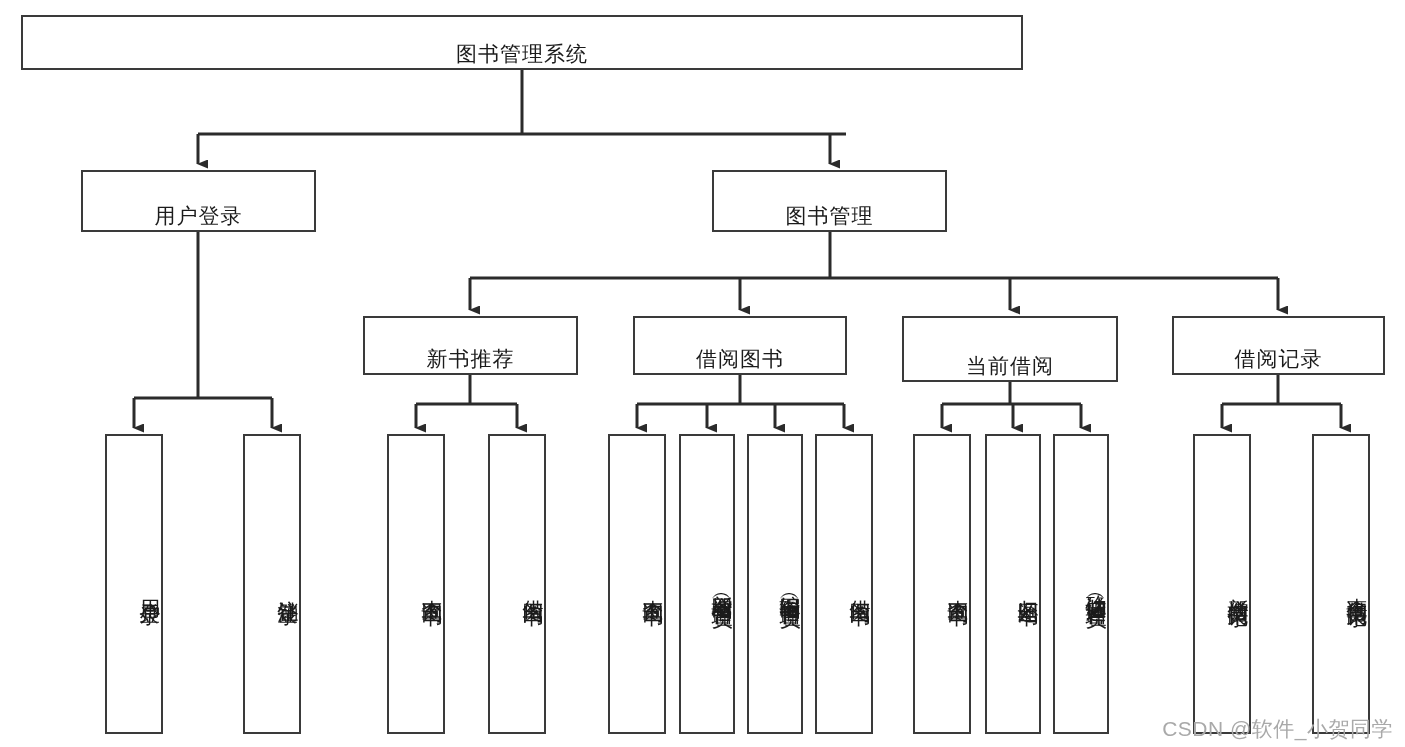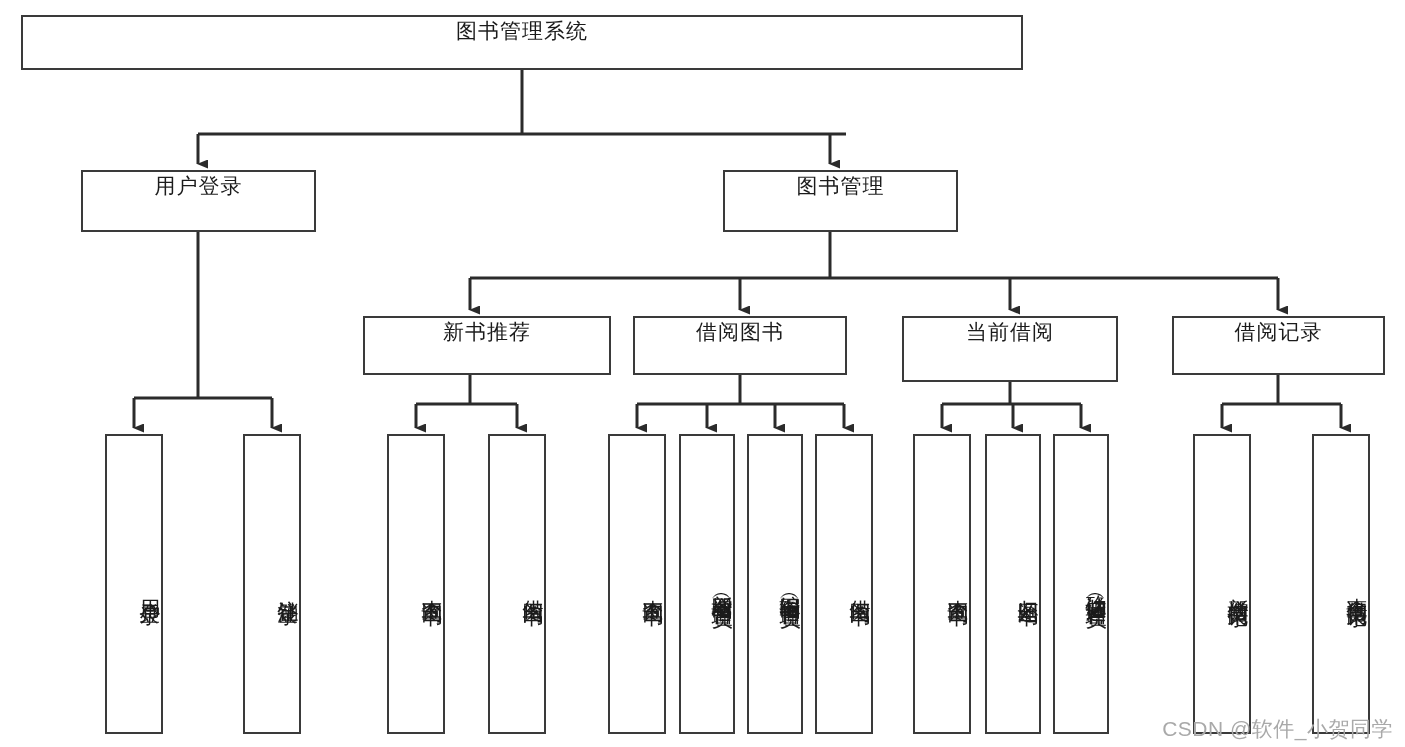--- a/index.html
+++ b/index.html
@@ -24,21 +24,21 @@
     width: 1405px;
     height: 747px;
     pointer-events: none;
   }
   .node {
     position: absolute;
     box-sizing: border-box;
     border: 2px solid #3a3a3a;
     background: #ffffff;
     display: flex;
-    align-items: flex-start;
+    align-items: flex-end;
     justify-content: center;
     color: #1b1b1b;
   }
   .node.horiz {
     font-size: 21px;
     letter-spacing: 1px;
   }
   .node.vert {
     writing-mode: vertical-rl;
     text-orientation: upright;
@@ -124,25 +124,25 @@
     </g>
   </svg>
 
   <div class="node horiz" style="left:21px;top:15px;width:1002px;height:55px;">
     <span class="lbl">图书管理系统</span>
   </div>
 
   <div class="node horiz" style="left:81px;top:170px;width:235px;height:62px;">
     <span class="lbl">用户登录</span>
   </div>
-  <div class="node horiz" style="left:712px;top:170px;width:235px;height:62px;margin-left:11px;">
+  <div class="node horiz" style="left:712px;top:170px;width:235px;height:62px;">
     <span class="lbl">图书管理</span>
   </div>
 
-  <div class="node horiz" style="left:363px;top:316px;width:248px;height:59px;">
+  <div class="node horiz" style="left:363px;top:316px;width:215px;height:59px;">
     <span class="lbl">新书推荐</span>
   </div>
   <div class="node horiz" style="left:633px;top:316px;width:214px;height:59px;">
     <span class="lbl">借阅图书</span>
   </div>
   <div class="node horiz" style="left:902px;top:316px;width:216px;height:66px;">
     <span class="lbl">当前借阅</span>
   </div>
   <div class="node horiz" style="left:1172px;top:316px;width:213px;height:59px;">
     <span class="lbl">借阅记录</span>

